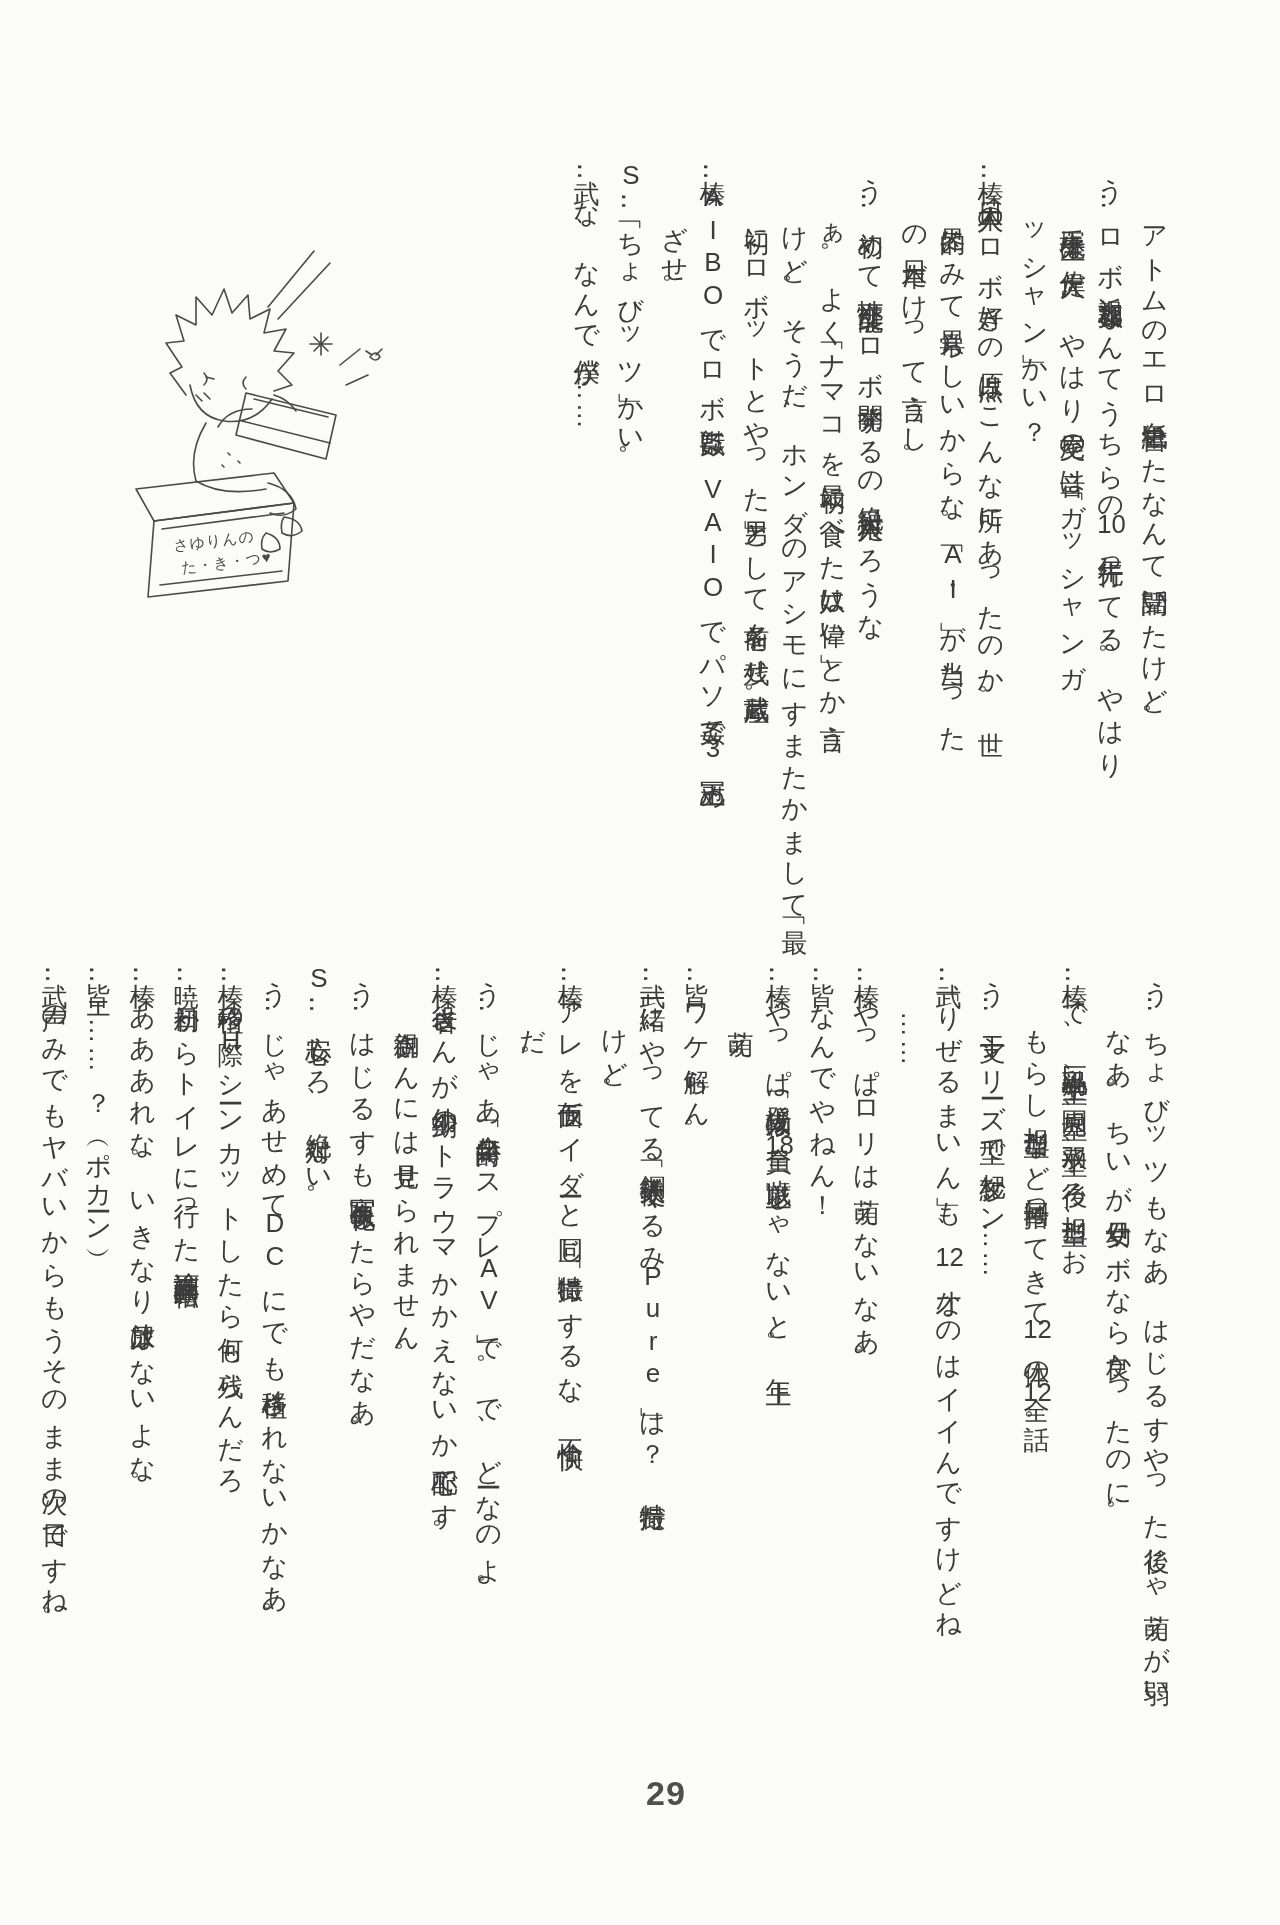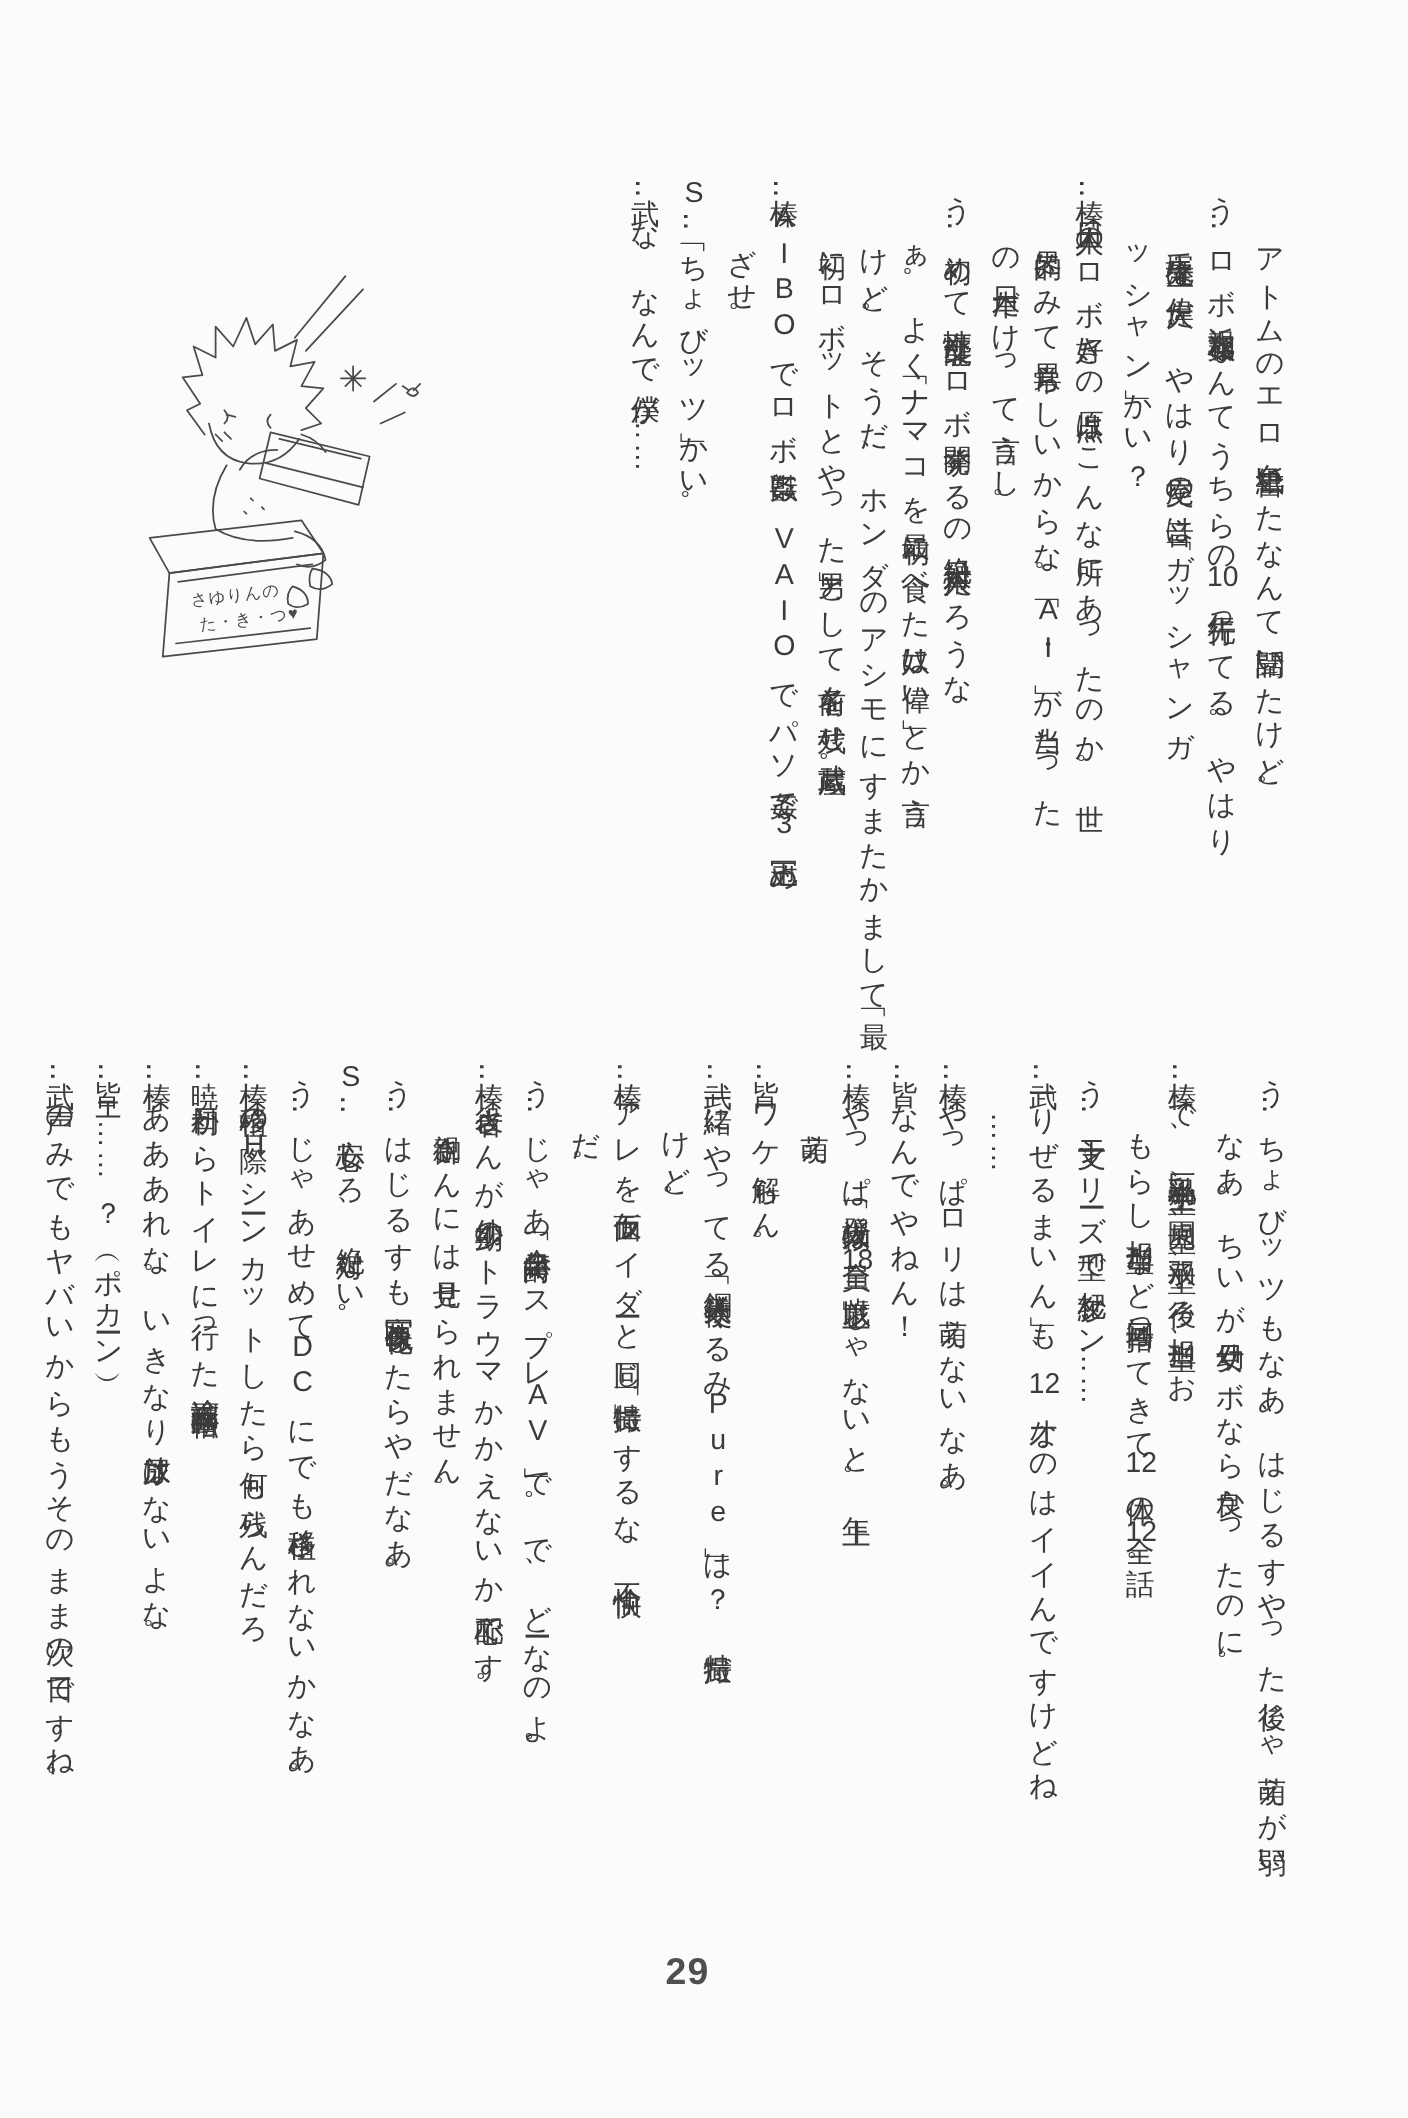--- a/index.html
+++ b/index.html
@@ -32,21 +32,21 @@
   .vblock p.in{ margin-top:48px; }            
   .vblock p.sp:not(:first-child){ margin-right:6px; }  
   .tcy{ text-combine-upright:all; letter-spacing:0; }  
   .lat{ text-orientation:upright; }                    
 
   #top-block{ top:160px; right:106px; height:880px; }
   #bottom-block{ top:963px; right:104px; height:832px; }
 
   #page-num{
     position:absolute;
-    left:605px; top:1774px;
+    left:646px; top:1774px;
     font-size:34px;
     font-weight:bold;
     color:#4f4f4f;
     letter-spacing:1px;
   }
   #illustration{
     position:absolute;
     left:78px; top:245px;
     width:320px; height:400px;
   }

